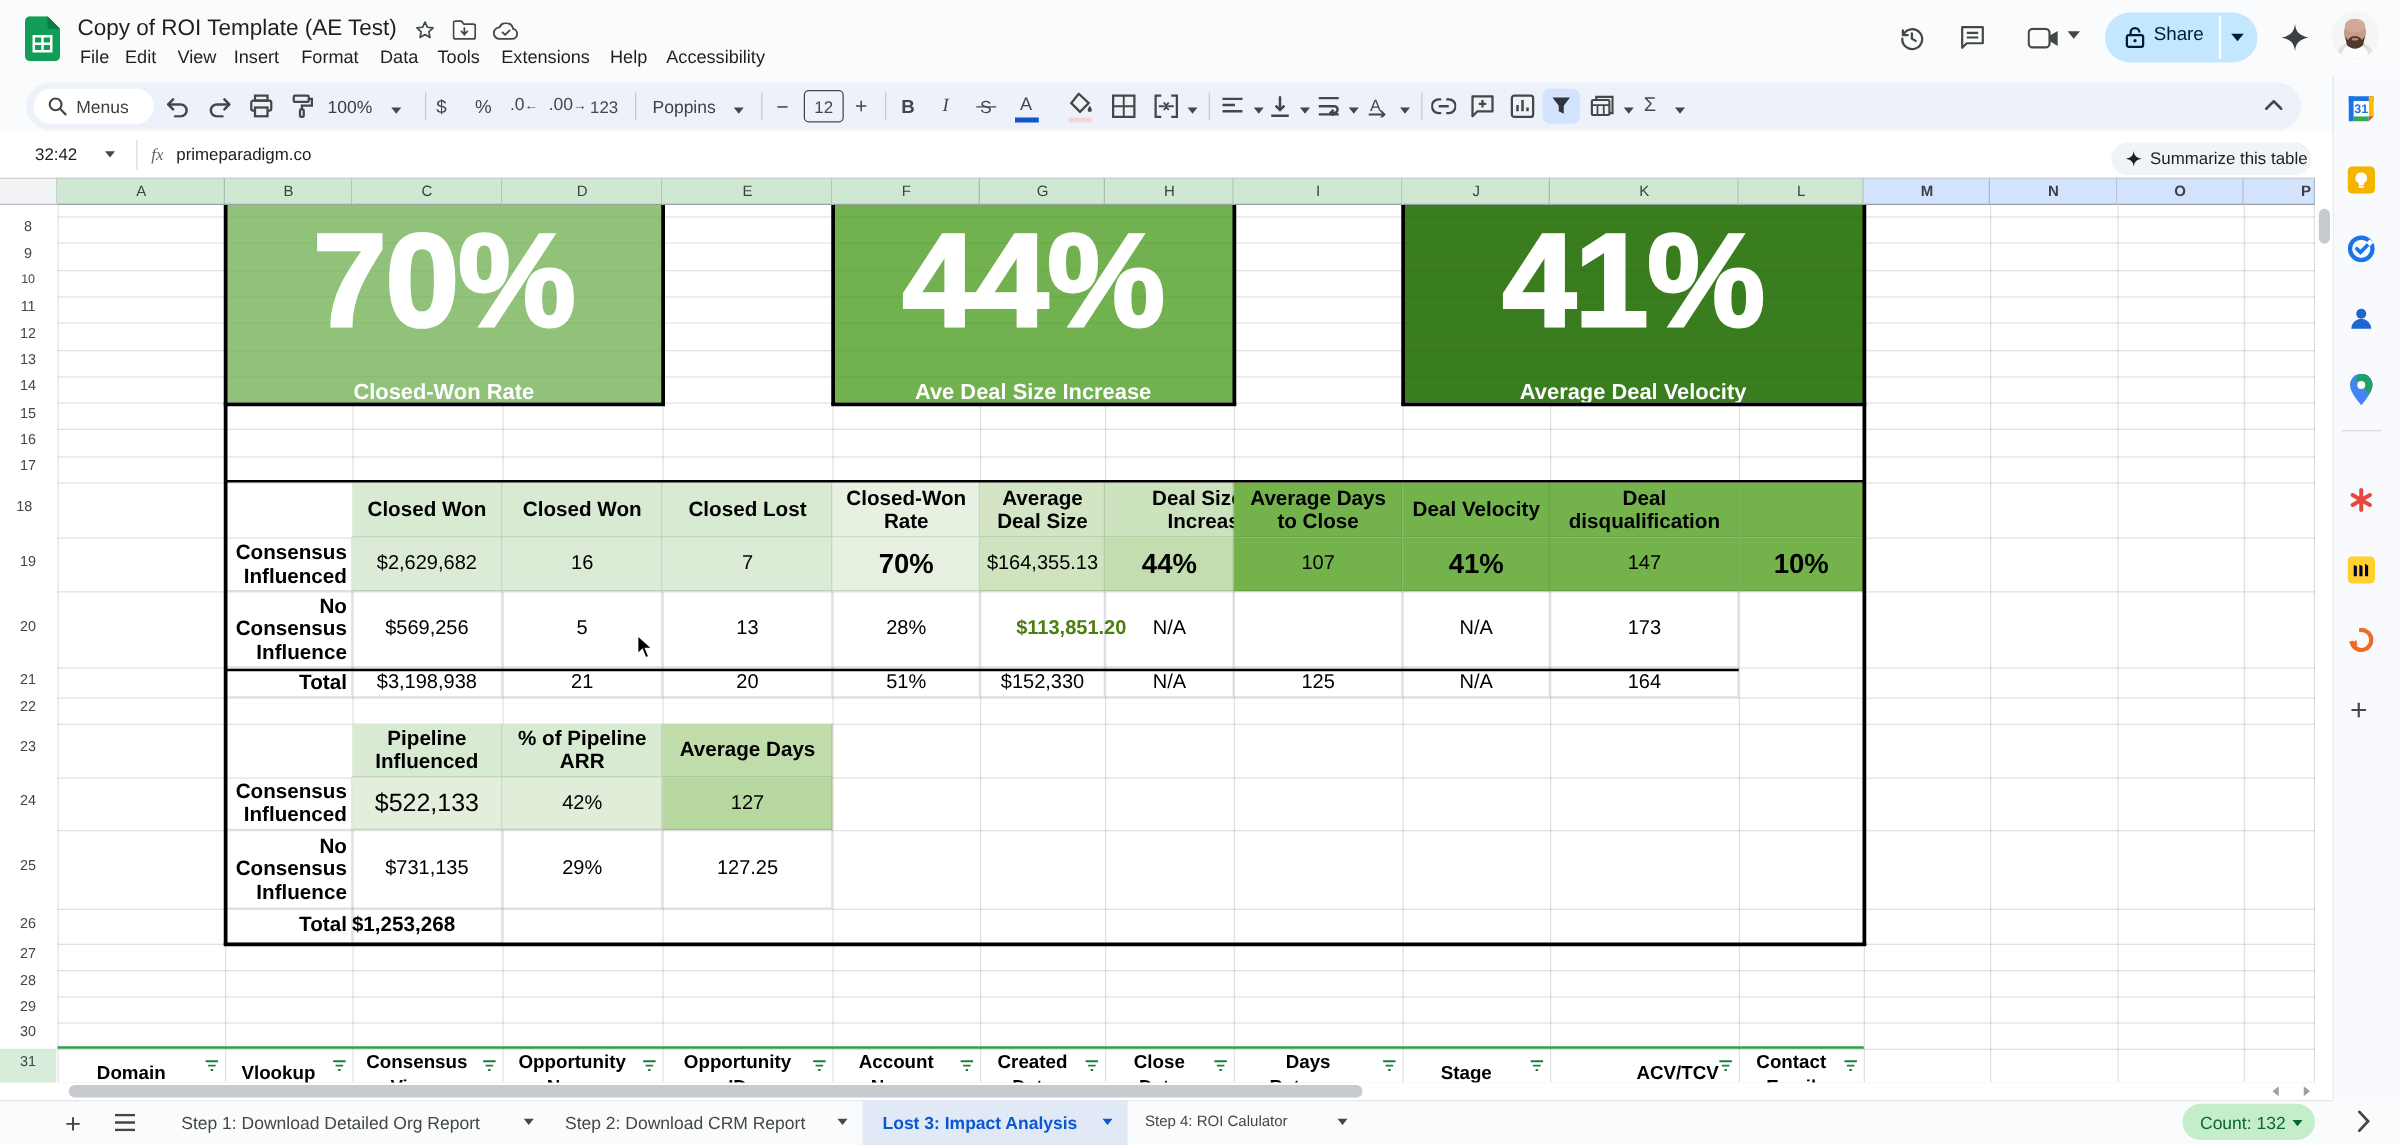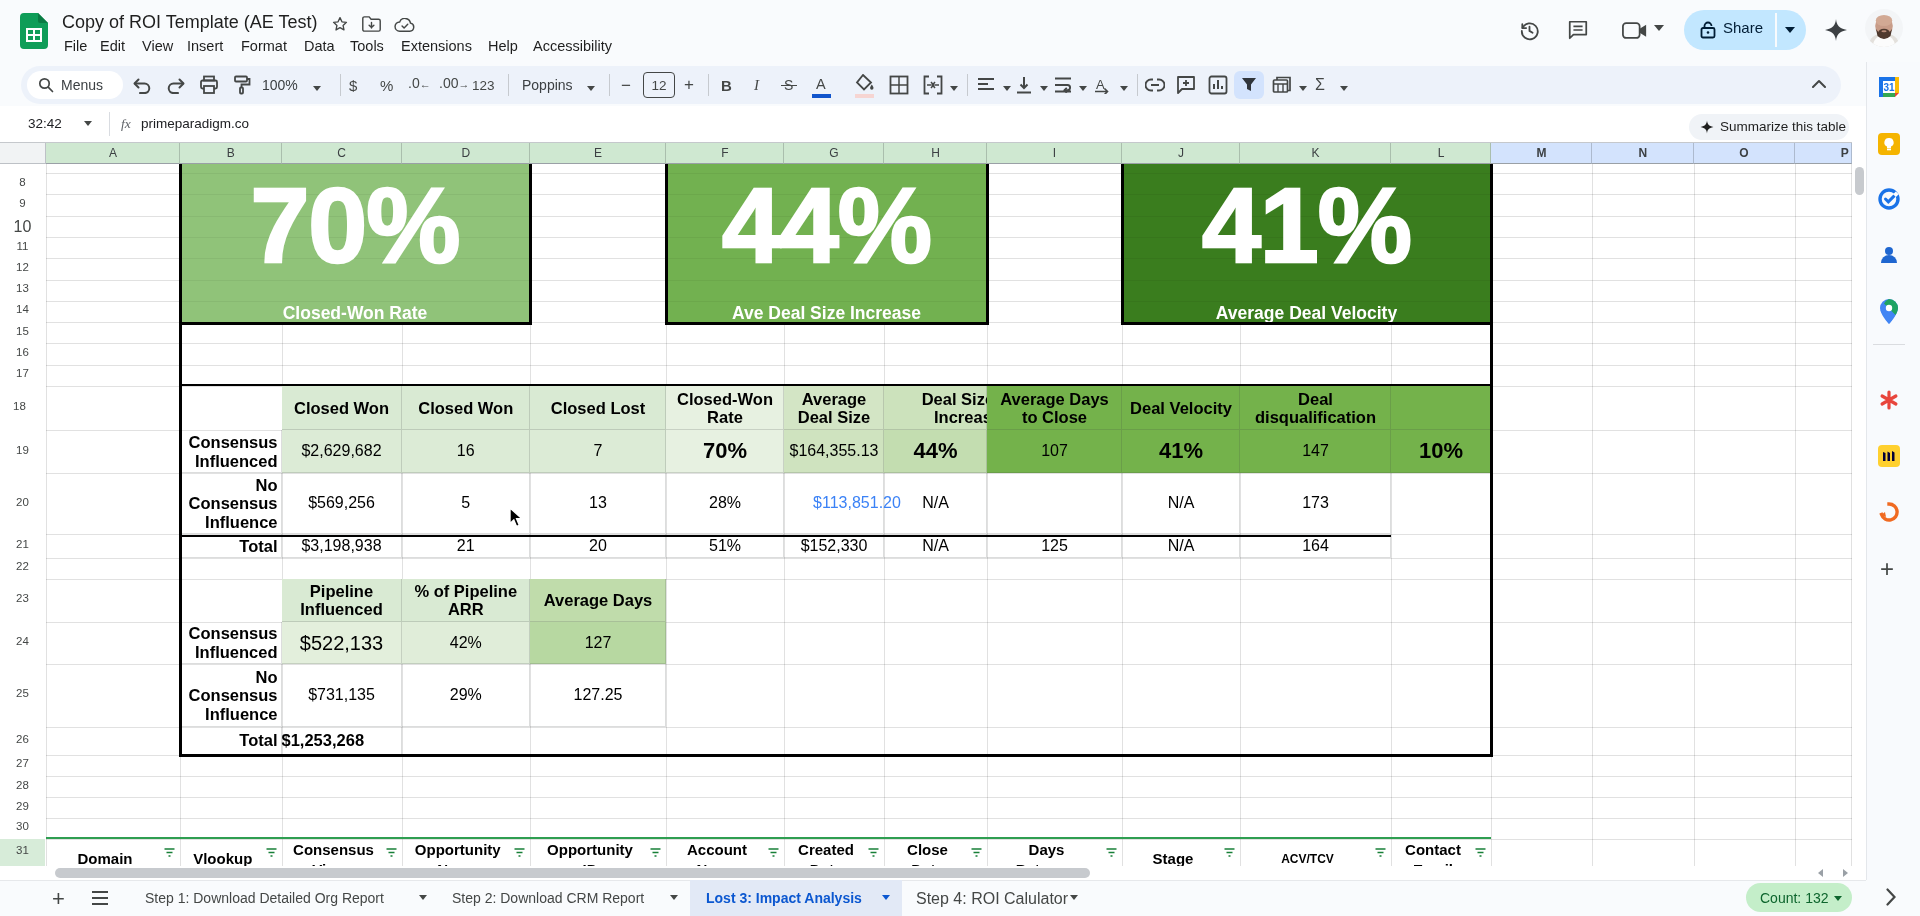--- a/index.html
+++ b/index.html
@@ -278,21 +278,21 @@
 <div class="abs" style="left:46px;top:634px;width:1806px;height:1px;background:rgba(68,71,70,0.16);"></div>
 <div class="abs" style="left:46px;top:655px;width:1806px;height:1px;background:rgba(68,71,70,0.16);"></div>
 <div class="abs" style="left:46px;top:676px;width:1806px;height:1px;background:rgba(68,71,70,0.16);"></div>
 <div class="abs" style="left:46px;top:696.5px;width:1806px;height:1px;background:rgba(68,71,70,0.16);"></div>
 <div class="abs" style="left:46px;top:724px;width:1806px;height:1px;background:rgba(68,71,70,0.16);"></div>
 <div class="abs" style="left:0;top:31px;width:45px;height:21.30000000000001px;background:transparent;"></div>
 <div class="abs" style="left:0;top:33.650000000000006px;width:45px;text-align:center;font-size:11.5px;color:#444746;">8</div>
 <div class="abs" style="left:0;top:52.30000000000001px;width:45px;height:21.299999999999983px;background:transparent;"></div>
 <div class="abs" style="left:0;top:54.94999999999999px;width:45px;text-align:center;font-size:11.5px;color:#444746;">9</div>
 <div class="abs" style="left:0;top:73.6px;width:45px;height:21.30000000000001px;background:transparent;"></div>
-<div class="abs" style="left:0;top:76.25px;width:45px;text-align:center;font-size:16px;color:#444746;">10</div>
+<div class="abs" style="left:0;top:76.25px;width:45px;text-align:center;font-size:10px;color:#444746;">10</div>
 <div class="abs" style="left:0;top:94.9px;width:45px;height:21.299999999999983px;background:transparent;"></div>
 <div class="abs" style="left:0;top:97.55000000000001px;width:45px;text-align:center;font-size:11.5px;color:#444746;">11</div>
 <div class="abs" style="left:0;top:116.19999999999999px;width:45px;height:21.30000000000001px;background:transparent;"></div>
 <div class="abs" style="left:0;top:118.85000000000002px;width:45px;text-align:center;font-size:11.5px;color:#444746;">12</div>
 <div class="abs" style="left:0;top:137.5px;width:45px;height:21.30000000000001px;background:transparent;"></div>
 <div class="abs" style="left:0;top:140.14999999999998px;width:45px;text-align:center;font-size:11.5px;color:#444746;">13</div>
 <div class="abs" style="left:0;top:158.8px;width:45px;height:21.30000000000001px;background:transparent;"></div>
 <div class="abs" style="left:0;top:161.45000000000005px;width:45px;text-align:center;font-size:11.5px;color:#444746;">14</div>
 <div class="abs" style="left:0;top:180.10000000000002px;width:45px;height:21.299999999999955px;background:transparent;"></div>
 <div class="abs" style="left:0;top:182.75px;width:45px;text-align:center;font-size:11.5px;color:#444746;">15</div>
@@ -462,21 +462,21 @@
 <div class="abs" style="left:530px;top:331px;width:136px;height:61px;border-right:1px solid rgba(60,64,67,0.18);border-bottom:1px solid rgba(60,64,67,0.18);"></div>
 <div class="abs" style="left:530px;top:331px;width:136px;height:61px;display:flex;align-items:center;justify-content:center;">
         <div style="font-size:16px;font-weight:400;color:#000;line-height:18.5px;text-align:center;white-space:pre-line;">13</div>
       </div>
 <div class="abs" style="left:666px;top:331px;width:118px;height:61px;border-right:1px solid rgba(60,64,67,0.18);border-bottom:1px solid rgba(60,64,67,0.18);"></div>
 <div class="abs" style="left:666px;top:331px;width:118px;height:61px;display:flex;align-items:center;justify-content:center;">
         <div style="font-size:16px;font-weight:400;color:#000;line-height:18.5px;text-align:center;white-space:pre-line;">28%</div>
       </div>
 <div class="abs" style="left:784px;top:331px;width:100px;height:61px;border-right:1px solid rgba(60,64,67,0.18);border-bottom:1px solid rgba(60,64,67,0.18);"></div>
 <div class="abs" style="left:784px;top:331px;width:100px;height:61px;display:flex;align-items:center;justify-content:center;">
-        <div style="font-size:16px;font-weight:400;color:#3b82f6;line-height:18.5px;text-align:center;white-space:pre-line;margin-left:46px;">$113,851.20</div>
+        <div style="font-size:16px;font-weight:700;color:#4d7c0f;line-height:18.5px;text-align:center;white-space:pre-line;margin-left:46px;">$113,851.20</div>
       </div>
 <div class="abs" style="left:884px;top:331px;width:103px;height:61px;border-right:1px solid rgba(60,64,67,0.18);border-bottom:1px solid rgba(60,64,67,0.18);"></div>
 <div class="abs" style="left:884px;top:331px;width:103px;height:61px;display:flex;align-items:center;justify-content:center;">
         <div style="font-size:16px;font-weight:400;color:#000;line-height:18.5px;text-align:center;white-space:pre-line;">N/A</div>
       </div>
 <div class="abs" style="left:987px;top:331px;width:135px;height:61px;border-right:1px solid rgba(60,64,67,0.18);border-bottom:1px solid rgba(60,64,67,0.18);"></div>
 <div class="abs" style="left:1122px;top:331px;width:118px;height:61px;border-right:1px solid rgba(60,64,67,0.18);border-bottom:1px solid rgba(60,64,67,0.18);"></div>
 <div class="abs" style="left:1122px;top:331px;width:118px;height:61px;display:flex;align-items:center;justify-content:center;">
         <div style="font-size:16px;font-weight:400;color:#000;line-height:18.5px;text-align:center;white-space:pre-line;">N/A</div>
       </div>
@@ -634,21 +634,21 @@
       </svg>
 <div class="abs" style="left:987px;top:698px;width:119px;text-align:center;font-size:15px;font-weight:700;color:#000;line-height:20px;white-space:pre-line;">Days
 Between</div>
 <svg class="abs" style="left:1106px;top:706px;" width="11" height="10" viewBox="0 0 11 10" stroke="#188038" stroke-width="1.5" fill="none">
         <path d="M0.5 1h10M2.5 4.5h6M4.5 8h2"></path>
       </svg>
 <div class="abs" style="left:1122px;top:707px;width:102px;text-align:center;font-size:15px;font-weight:700;color:#000;line-height:20px;white-space:pre-line;">Stage</div>
 <svg class="abs" style="left:1224px;top:706px;" width="11" height="10" viewBox="0 0 11 10" stroke="#188038" stroke-width="1.5" fill="none">
         <path d="M0.5 1h10M2.5 4.5h6M4.5 8h2"></path>
       </svg>
-<div class="abs" style="left:1240px;top:707px;width:135px;text-align:center;font-size:12px;font-weight:700;color:#000;line-height:20px;white-space:pre-line;">ACV/TCV</div>
+<div class="abs" style="left:1240px;top:707px;width:135px;text-align:right;font-size:15px;font-weight:700;color:#000;line-height:20px;white-space:pre-line;">ACV/TCV</div>
 <svg class="abs" style="left:1375px;top:706px;" width="11" height="10" viewBox="0 0 11 10" stroke="#188038" stroke-width="1.5" fill="none">
         <path d="M0.5 1h10M2.5 4.5h6M4.5 8h2"></path>
       </svg>
 <div class="abs" style="left:1391px;top:698px;width:84px;text-align:center;font-size:15px;font-weight:700;color:#000;line-height:20px;white-space:pre-line;">Contact
 Email</div>
 <svg class="abs" style="left:1475px;top:706px;" width="11" height="10" viewBox="0 0 11 10" stroke="#188038" stroke-width="1.5" fill="none">
         <path d="M0.5 1h10M2.5 4.5h6M4.5 8h2"></path>
       </svg>
 <svg class="abs" style="left:509px;top:365px;" width="15" height="21" viewBox="0 0 15 21">
         <path d="M1 1 L1 16.5 L4.8 12.9 L7.5 19.5 L10.3 18.3 L7.6 11.8 L13 11.8 Z" fill="#000" stroke="#fff" stroke-width="1.4"></path>
@@ -714,20 +714,20 @@
 <svg class="abs" style="left:92px;top:891px;" width="16" height="14" viewBox="0 0 16 14" stroke="#444746" stroke-width="2">
       <path d="M0 1h16M0 7h16M0 13h16"></path>
     </svg>
 <div class="abs" style="left:145px;top:890px;font-size:14px;color:#444746;">Step 1: Download Detailed Org Report</div>
 <div class="abs" style="left:419px;top:895px;width:0;height:0;border-left:4.5px solid transparent;border-right:4.5px solid transparent;border-top:5.5px solid #444746;"></div>
 <div class="abs" style="left:452px;top:890px;font-size:14px;color:#444746;">Step 2: Download CRM Report</div>
 <div class="abs" style="left:670px;top:895px;width:0;height:0;border-left:4.5px solid transparent;border-right:4.5px solid transparent;border-top:5.5px solid #444746;"></div>
 <div class="abs" style="left:690px;top:880px;width:212px;height:36px;background:#e2e9f6;"></div>
 <div class="abs" style="left:706px;top:890px;font-size:14px;font-weight:700;color:#0b57d0;">Lost 3: Impact Analysis</div>
 <div class="abs" style="left:882px;top:895px;width:0;height:0;border-left:4.5px solid transparent;border-right:4.5px solid transparent;border-top:5.5px solid #0b57d0;"></div>
-<div class="abs" style="left:916px;top:890px;font-size:16px;color:#444746;">Step 4: ROI Calulator</div>
+<div class="abs" style="left:916px;top:890px;font-size:12px;color:#444746;">Step 4: ROI Calulator</div>
 <div class="abs" style="left:1070px;top:895px;width:0;height:0;border-left:4.5px solid transparent;border-right:4.5px solid transparent;border-top:5.5px solid #444746;"></div>
 <div class="abs" style="left:1746px;top:883px;width:106px;height:29px;border-radius:14.5px;background:#c4eec9;"></div>
 <div class="abs" style="left:1760px;top:890px;font-size:14px;font-weight:500;color:#0d652d;">Count: 132</div>
 <div class="abs" style="left:1834px;top:896px;width:0;height:0;border-left:4.5px solid transparent;border-right:4.5px solid transparent;border-top:5.5px solid #0d652d;"></div>
 <svg class="abs" style="left:1886px;top:888px;" width="10" height="18" viewBox="0 0 10 18" fill="none" stroke="#444746" stroke-width="2.2">
       <path d="M1.5 1.5L8.5 9l-7 7.5" stroke-linecap="round"></path>
     </svg>
 </div>
 </body></html>

